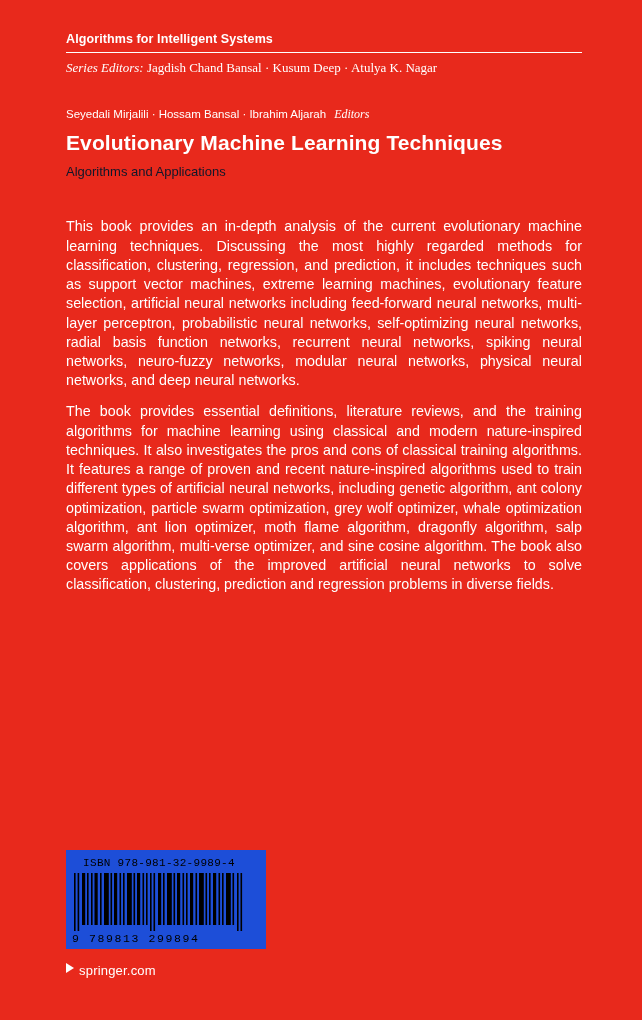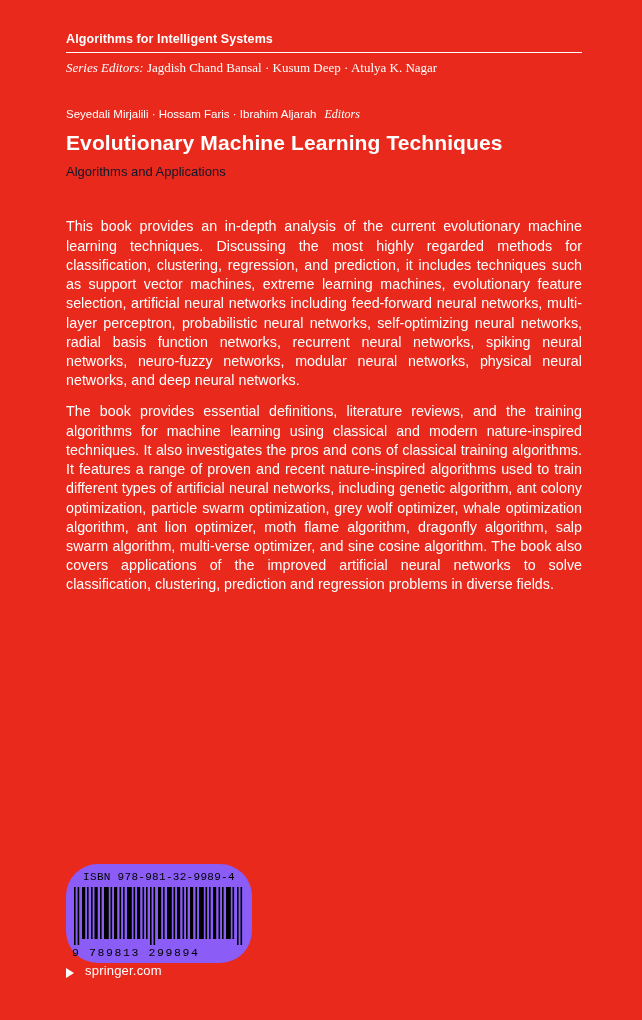--- a/index.html
+++ b/index.html
@@ -102,24 +102,23 @@
 
   
   .bottom {
     position: absolute;
     left: 66px;
     bottom: 42px;
     width: 240px;
   }
   .barcode-box {
     width: 174px;
-    background: #8b5cf6;
-    padding: 6px 6px 4px 6px;
+    background: #1d4ed8;
+    padding: 6px 20px 4px 6px;
     box-sizing: content-box;
-    border-radius: 32px;
   }
   .isbn-line {
     font-family: "Liberation Mono", monospace;
     font-size: 11px;
     color: #000000;
     text-align: center;
     letter-spacing: 0.3px;
     margin: 1px 0 4px 0;
     white-space: nowrap;
   }
@@ -131,23 +130,24 @@
   .barnums {
     font-family: "Liberation Mono", monospace;
     font-size: 11.5px;
     color: #000000;
     letter-spacing: 1.6px;
     text-align: left;
     margin-top: 1px;
     white-space: nowrap;
   }
   .springer {
+    margin-top: 14px;
     display: flex;
-    align-items: flex-end;
-    gap: 11px;
+    align-items: flex-start;
+    gap: 5px;
   }
   .springer .tri {
     width: 0;
     height: 0;
     border-left: 8px solid #ffffff;
     border-top: 5px solid transparent;
     border-bottom: 5px solid transparent;
     display: inline-block;
   }
   .springer .txt {
@@ -167,21 +167,21 @@
       <div class="series-title">Algorithms for Intelligent Systems</div>
       <div class="series-rule"></div>
       <div class="series-editors">
         <span class="lbl">Series Editors:</span>
         <span>Jagdish Chand Bansal · Kusum Deep · Atulya K. Nagar</span>
       </div>
     </div>
 
     <div>
       <div class="authors">
-        <span>Seyedali Mirjalili · Hossam Faris · Ibrahim Aljarah</span><span class="ed">Editors</span>
+        <span>Seyedali Mirjalili · Hossam Bansal · Ibrahim Aljarah</span><span class="ed">Editors</span>
       </div>
       <h1 class="book-title">Evolutionary Machine Learning Techniques</h1>
       <div class="book-subtitle">Algorithms and Applications</div>
     </div>
 
     <div class="blurb">
       <p>This book provides an in-depth analysis of the current evolutionary machine learning techniques. Discussing the most highly regarded methods for classification, clustering, regression, and prediction, it includes techniques such as support vector machines, extreme learning machines, evolutionary feature selection, artificial neural networks including feed-forward neural networks, multi-layer perceptron, probabilistic neural networks, self-optimizing neural networks, radial basis function networks, recurrent neural networks, spiking neural networks, neuro-fuzzy networks, modular neural networks, physical neural networks, and deep neural networks.</p>
       <p>The book provides essential definitions, literature reviews, and the training algorithms for machine learning using classical and modern nature-inspired techniques. It also investigates the pros and cons of classical training algorithms. It features a range of proven and recent nature-inspired algorithms used to train different types of artificial neural networks, including genetic algorithm, ant colony optimization, particle swarm optimization, grey wolf optimizer, whale optimization algorithm, ant lion optimizer, moth flame algorithm, dragonfly algorithm, salp swarm algorithm, multi-verse optimizer, and sine cosine algorithm. The book also covers applications of the improved artificial neural networks to solve classification, clustering, prediction and regression problems in diverse fields.</p>
     </div>
 

